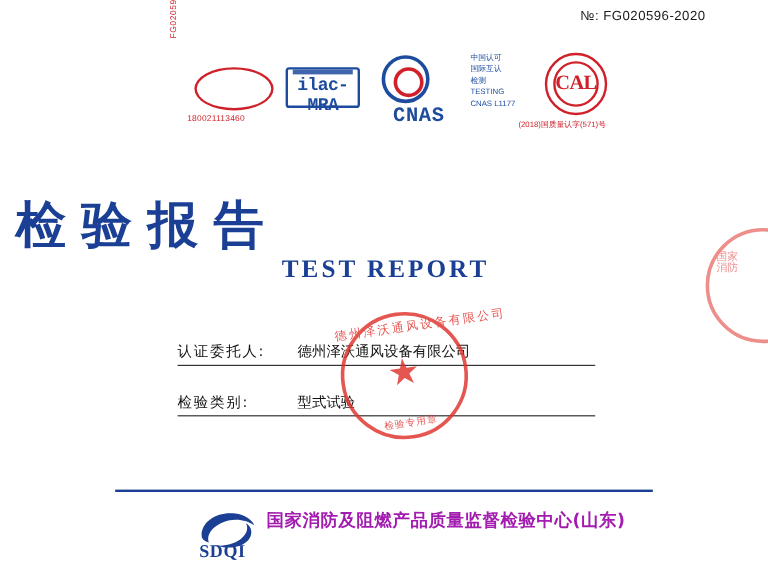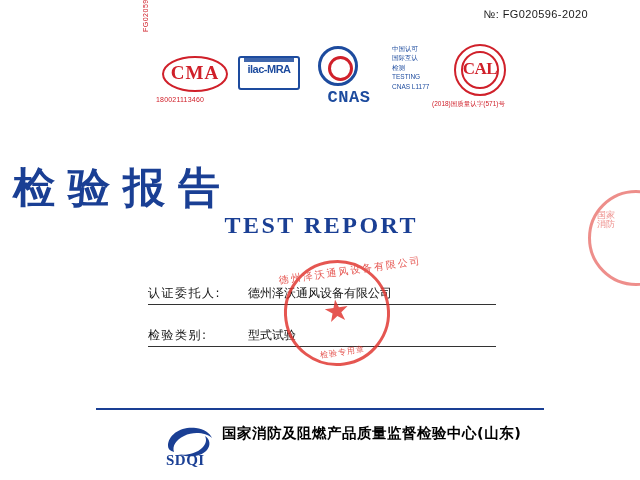--- a/index.html
+++ b/index.html
@@ -102,23 +102,23 @@
     border: 2px solid #1d4b9e;
     border-radius: 3px;
     box-sizing: border-box;
     background: #fff;
   }
   .ilac .ilac-main {
     position: absolute;
     left: 0; top: 17px;
     width: 62px;
     text-align: center;
-    font-family: Liberation Sans, sans-serif;
-    font-weight: bold;
-    font-size: 11px;
+    font-family: Liberation Mono, monospace;
+    font-weight: bold;
+    font-size: 15px;
     color: #1d4b9e;
     letter-spacing: -0.5px;
   }
   .ilac .stripe {
     position: absolute;
     left: 6px; top: 12px;
     width: 50px; height: 4px;
     background: #1d4b9e;
     opacity: 0.85;
   }
@@ -221,21 +221,21 @@
     letter-spacing: 13px;
     text-indent: 13px;
   }
   .title-en {
     position: absolute;
     left: 0; top: 212px;
     width: 640px;
     text-align: center;
     font-family: "Liberation Serif", serif;
     font-weight: bold;
-    font-size: 24px;
+    font-size: 21px;
     color: #1a3f94;
     letter-spacing: 2.5px;
     text-indent: 2.5px;
   }
 
   
   .fields {
     position: absolute;
     left: 148px;
     top: 282px;
@@ -381,21 +381,21 @@
     color: #1a3f94;
     letter-spacing: 0.5px;
   }
   .footer-cn {
     position: absolute;
     left: 126px;
     top: 6px;
     font-family: "DejaVu Sans", sans-serif;
     font-weight: bold;
     font-size: 14.5px;
-    color: #000000;
+    color: #a21caf;
     letter-spacing: 0.5px;
     white-space: nowrap;
   }
   .footer-en {
     position: absolute;
     left: 126px;
     top: 28px;
     font-family: "Liberation Serif", serif;
     font-size: 8.5px;
     color: #1a3f94;
@@ -411,21 +411,20 @@
   <div class="report-no">
     <span>№:</span>
     <span>FG020596-2020</span>
   </div>
 
   <div class="logo-row">
 
     <div class="cma">
       <div class="vert-code">FG020596B/20C</div>
       <div class="oval"></div>
-      <div class="cma-text">CMA</div>
       <div class="num">180021113460</div>
     </div>
 
     <div class="ilac">
       <div class="box"></div>
       <div class="stripe"></div>
       <div class="ilac-main">ilac-MRA</div>
     </div>
 
     <div class="cnas">

